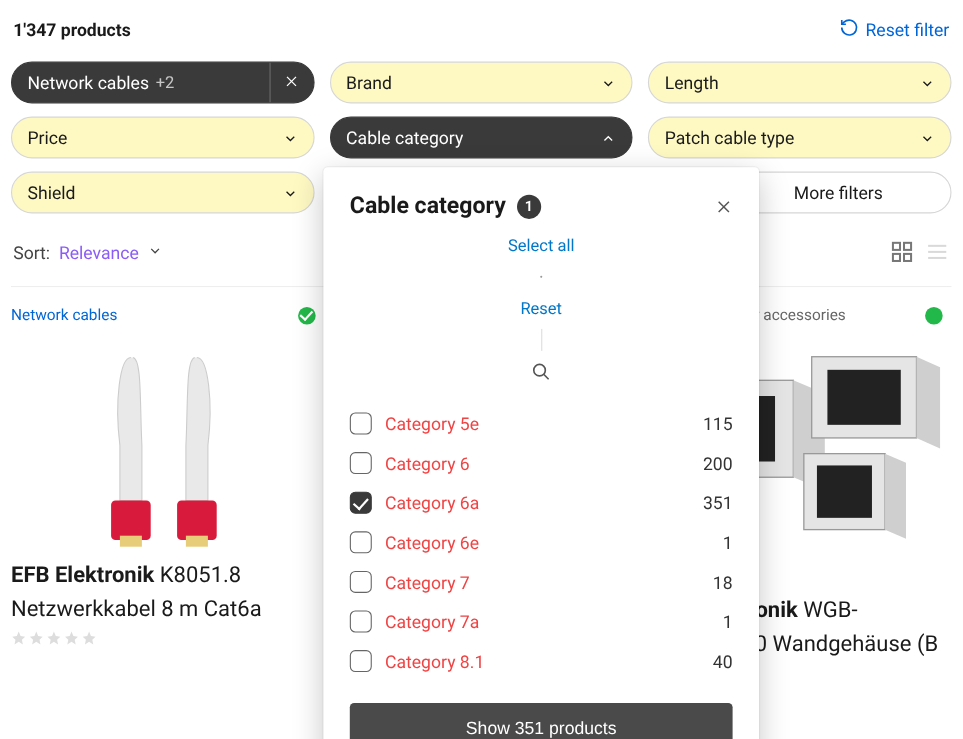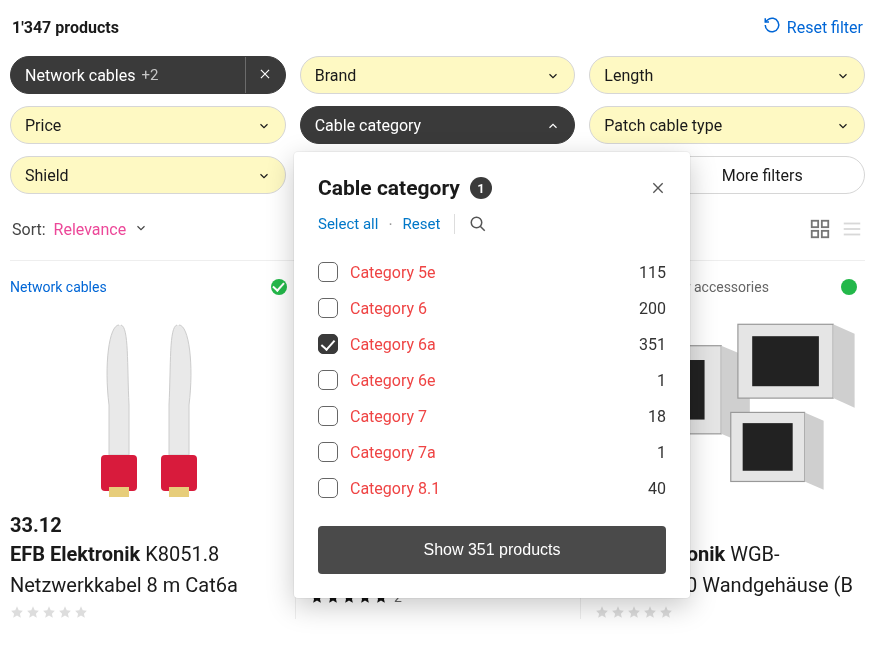--- a/index.html
+++ b/index.html
@@ -87,21 +87,21 @@
     .sort-row {
       display: flex;
       align-items: center;
       justify-content: space-between;
       margin-top: 24px;
       margin-bottom: 20px;
       padding: 0 2px;
     }
     .sort-left { display: flex; align-items: center; gap: 8px; font-size: 16px; }
     .sort-left .label { color: #444; }
-    .sort-left .value { color: #ec4899; }
+    .sort-left .value { color: #8b5cf6; }
     .sort-left svg { width: 14px; height: 14px; stroke: #444; fill: none; stroke-width: 2; }
     .view-toggle { display: flex; gap: 10px; align-items: center; }
     .view-toggle .grid-icon,
     .view-toggle .list-icon {
       width: 22px; height: 22px; cursor: pointer; opacity: 0.45;
     }
     .view-toggle .grid-icon.active { opacity: 0.8; }
 
     
     .products {
@@ -178,20 +178,21 @@
       display:inline-flex; align-items:center; justify-content:center;
       background:#3a3a3a; color:#fff; font-size:13px; font-weight:600;
       width:22px; height:22px; border-radius:50%;
     }
     .popup-header .close { width:16px; height:16px; cursor:pointer; }
     .popup-header .close svg { stroke:#555; stroke-width:2; width:100%; height:100%; }
 
     .popup-actions {
       display:flex; align-items:center; gap:10px;
       margin-bottom: 20px;
+      flex-direction: column;
     }
     .popup-actions a { color:#0077c8; font-size:15px; cursor:pointer; }
     .popup-actions .dot { color:#999; }
     .popup-actions .divider { width:1px; height:20px; background:#ddd; margin:0 4px; }
     .popup-actions .search { width:18px; height:18px; cursor:pointer; }
     .popup-actions .search svg { stroke:#555; stroke-width:2; fill:none; width:100%; height:100%; }
 
     .option-row {
       display:flex; align-items:center; justify-content:space-between;
       padding: 8px 0;
@@ -355,21 +356,20 @@
     <div class="card-img">
       <svg viewBox="0 0 200 200">
         <path d="M70 20 C 60 20 55 60 60 100 L60 150 L80 150 L80 100 C78 60 80 22 72 20" fill="#e9e9e9" stroke="#ccc"></path>
         <path d="M130 20 C 140 20 145 60 140 100 L140 150 L120 150 L120 100 C122 60 120 22 128 20" fill="#e9e9e9" stroke="#ccc"></path>
         <rect x="52" y="150" width="36" height="36" rx="4" fill="#d81b3c"></rect>
         <rect x="60" y="182" width="20" height="10" fill="#e7cd7a"></rect>
         <rect x="112" y="150" width="36" height="36" rx="4" fill="#d81b3c"></rect>
         <rect x="120" y="182" width="20" height="10" fill="#e7cd7a"></rect>
       </svg>
     </div>
-    <div class="price">33.12</div>
     <div class="title-line">
       <span class="brand">EFB Elektronik</span>
       <span>K8051.8</span>
     </div>
     <div class="title-line">Netzwerkkabel 8 m Cat6a</div>
     <div class="stars">
       <svg class="star" viewBox="0 0 24 24" fill="#ddd">
           <path d="M12 2l2.9 6.9L22 10l-5 4.9 1.5 7.1L12 18l-6.5 4 1.5-7.1L2 10l7.1-1.1z"></path>
         </svg>
       <svg class="star" viewBox="0 0 24 24" fill="#ddd">

